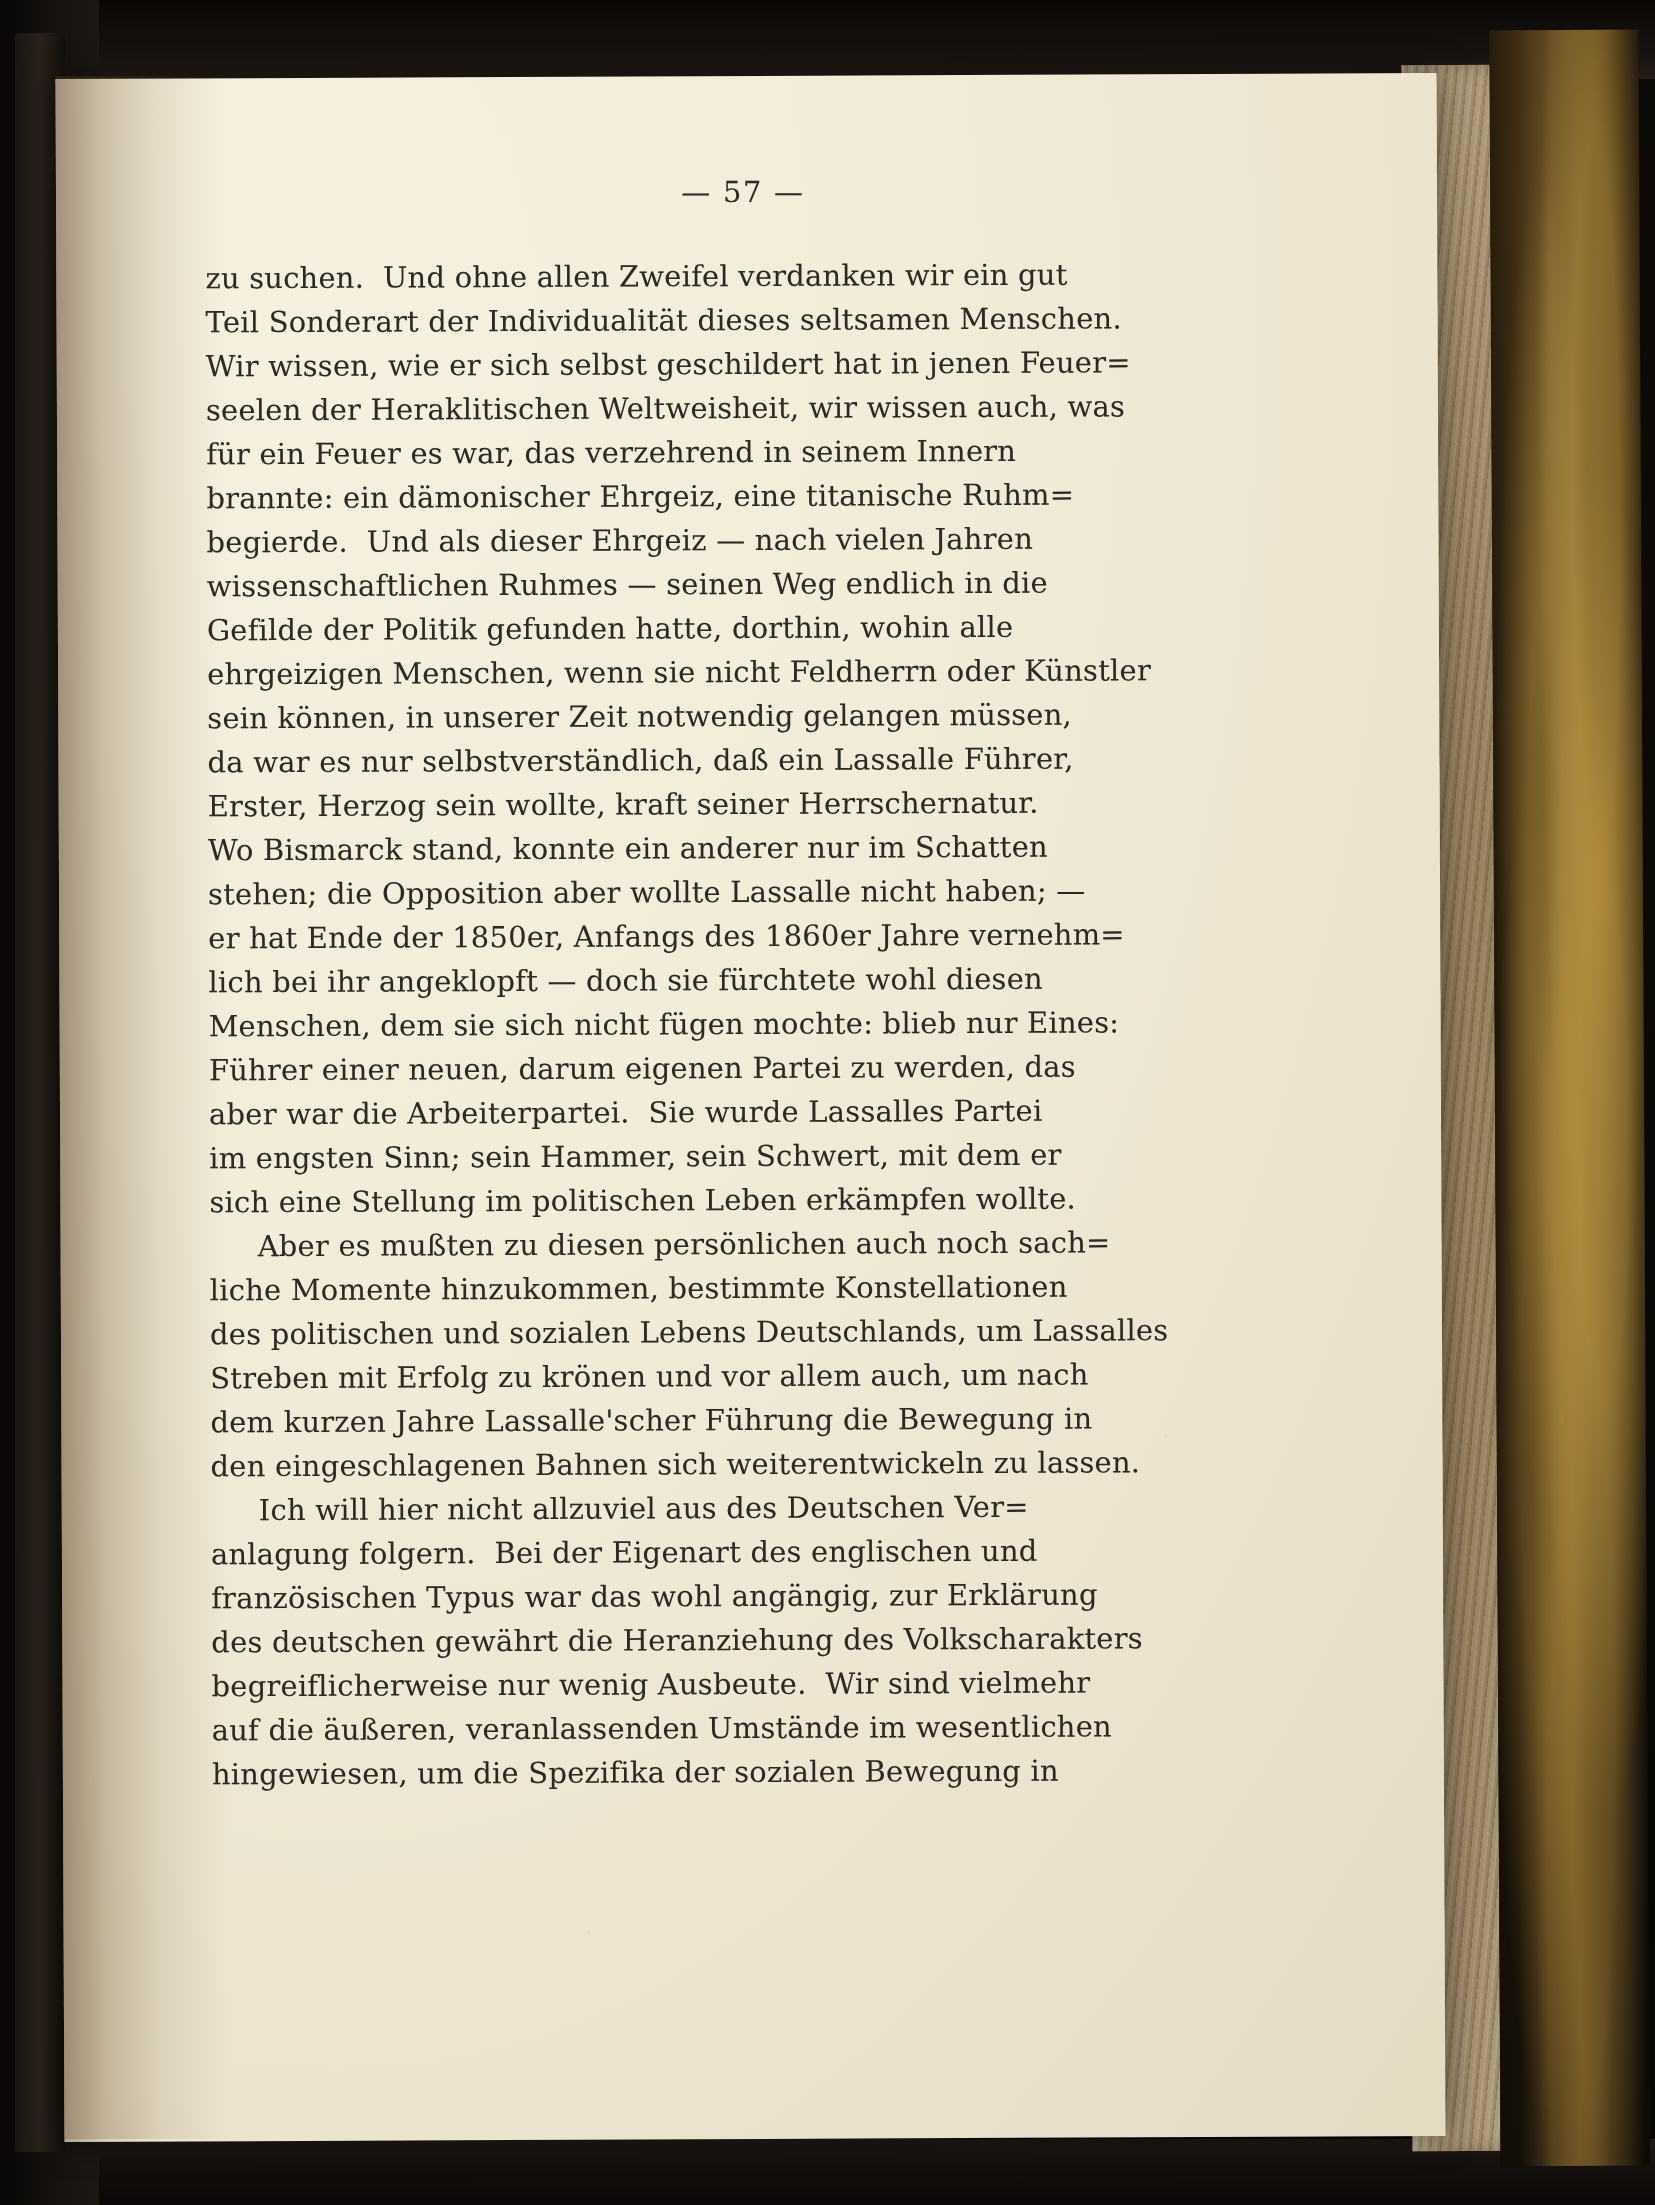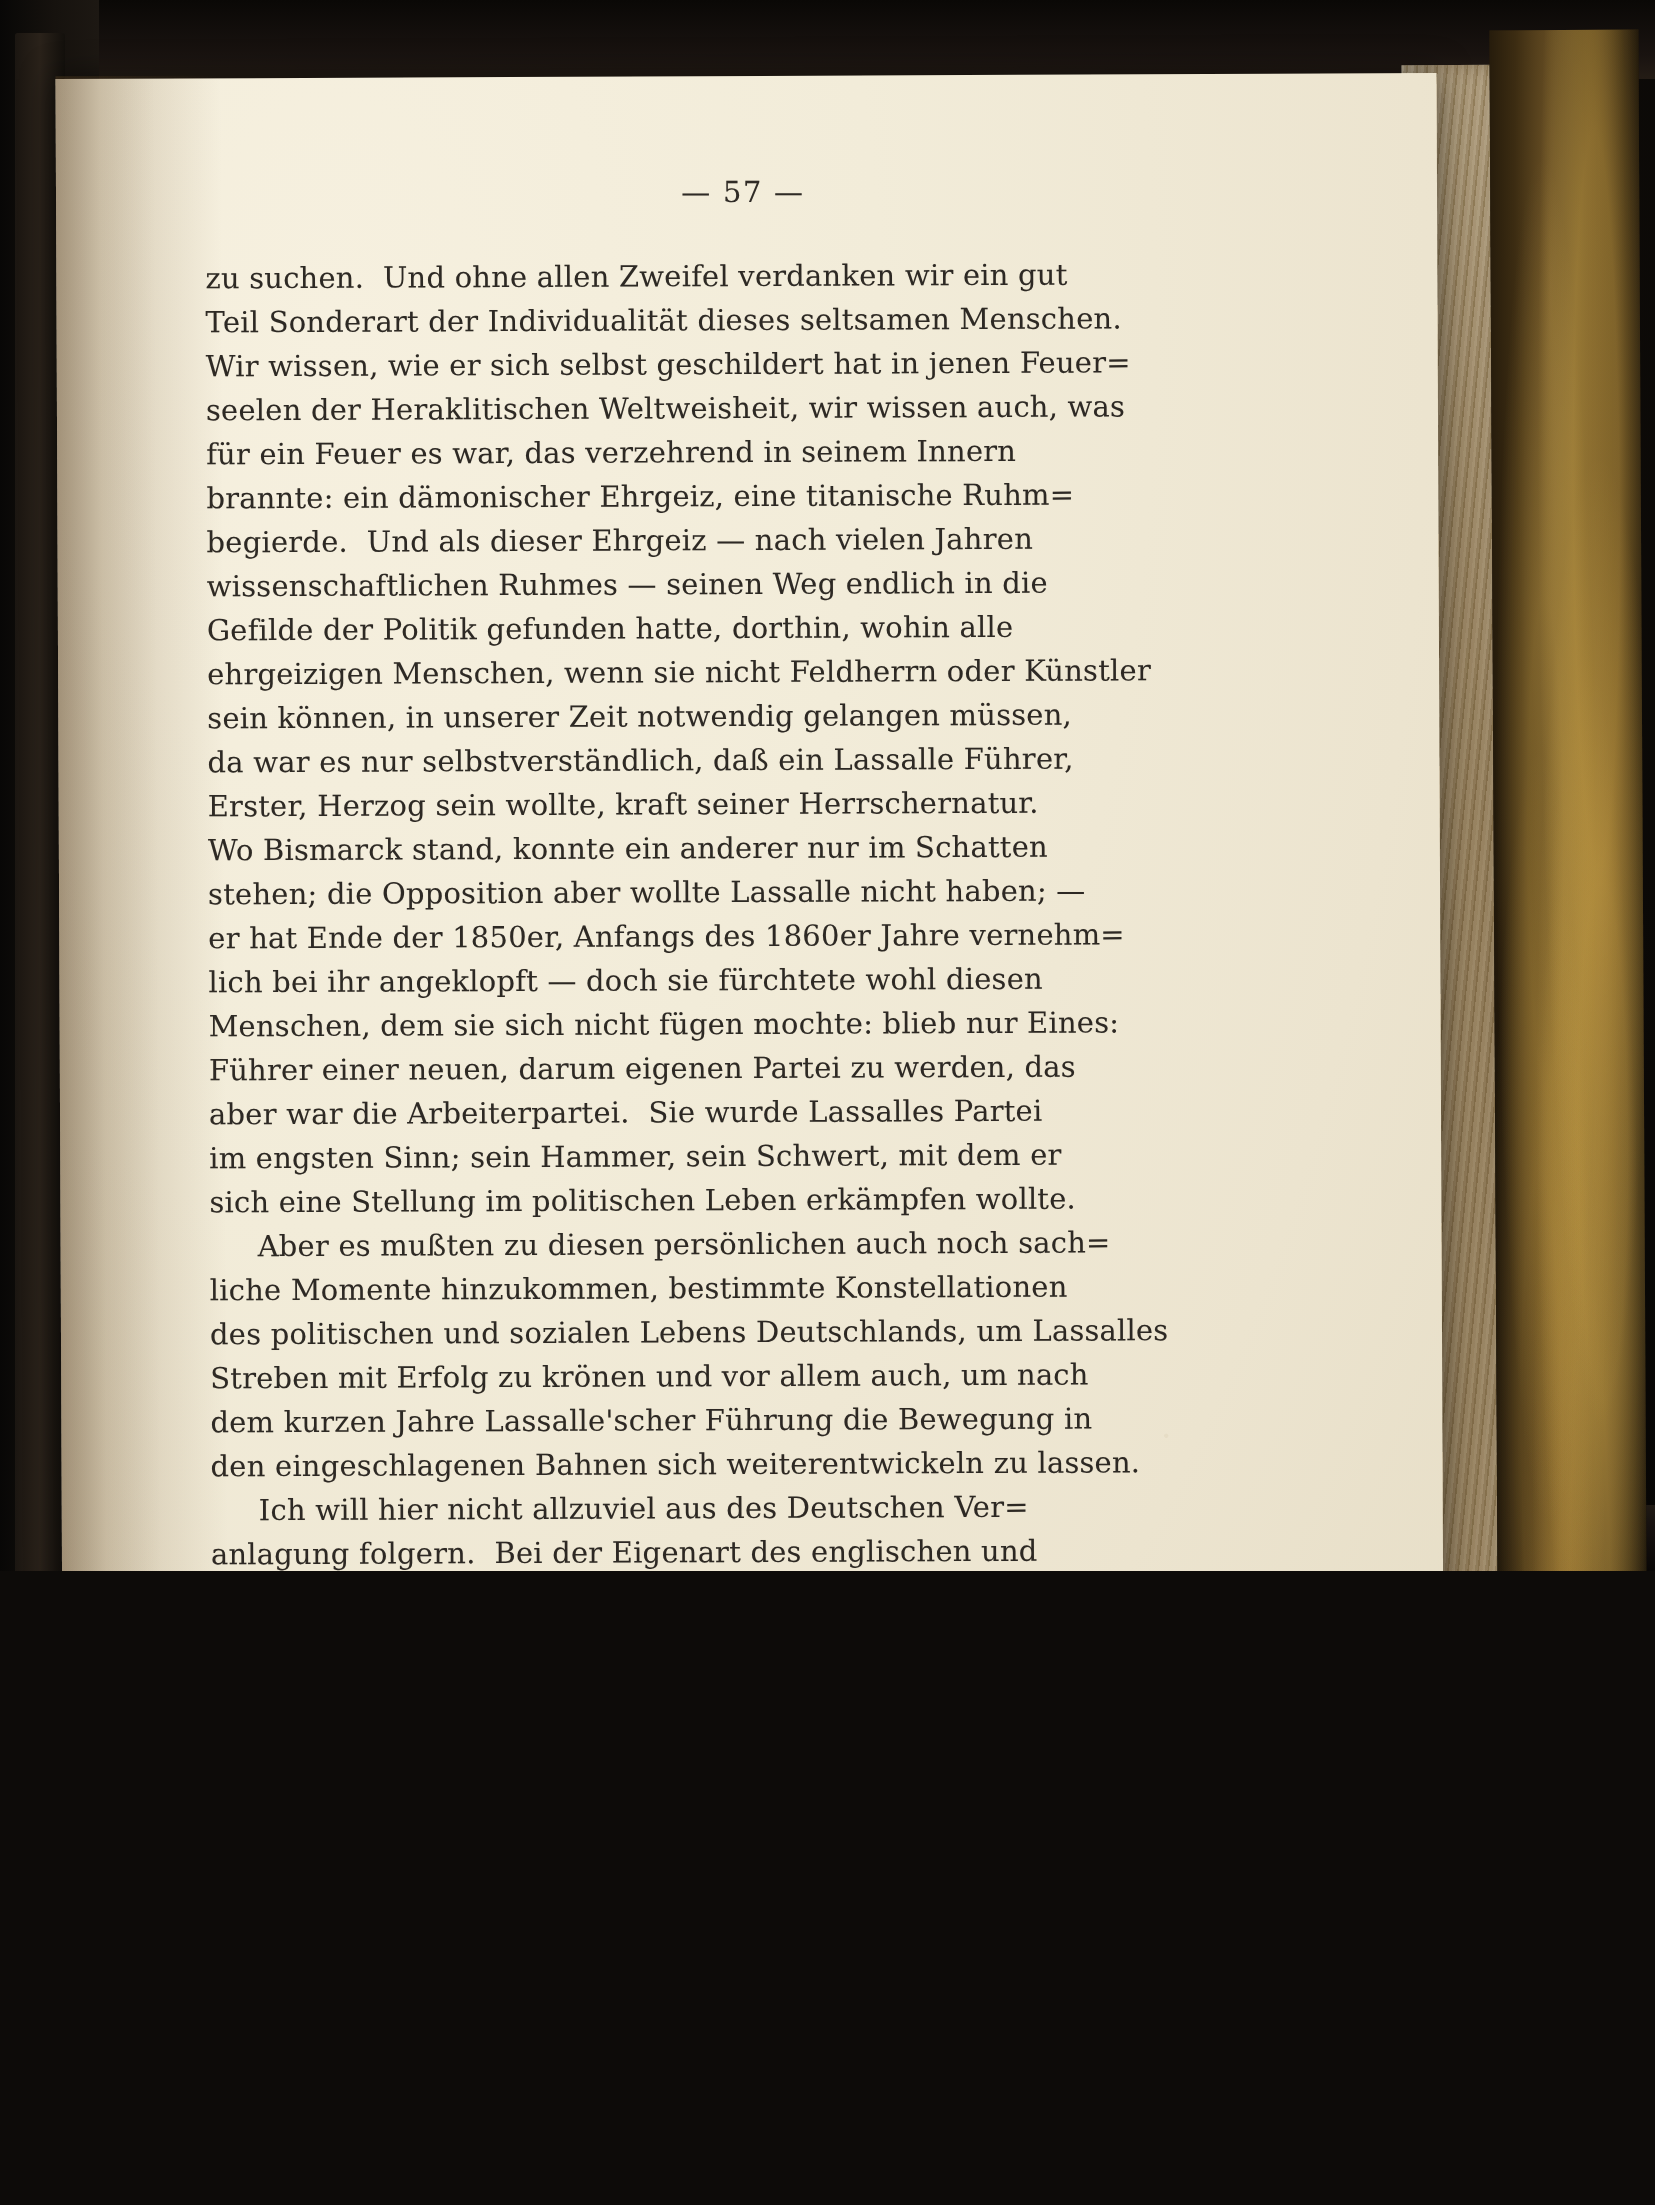--- a/index.html
+++ b/index.html
@@ -3,21 +3,21 @@
 <meta charset="utf-8">
 <style>
   html, body {
     margin: 0;
     padding: 0;
     background: #0d0b09;
   }
   #page {
     position: relative;
     width: 1656px;
-    height: 1571px;
+    height: 2205px;
     overflow: hidden;
     background: #100d0a;
     font-family: "DejaVu Serif", serif;
   }
 
   
   .cover-bg {
     position: absolute;
     inset: 0;
     background:

